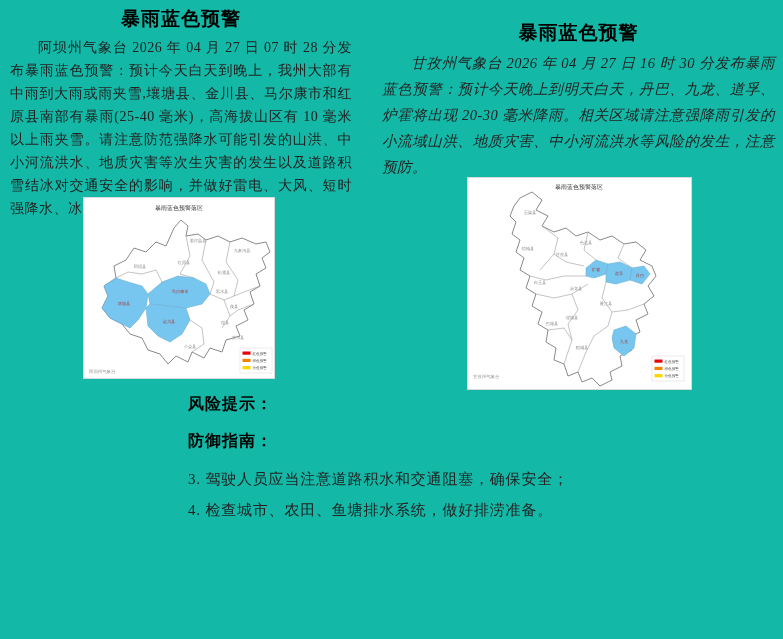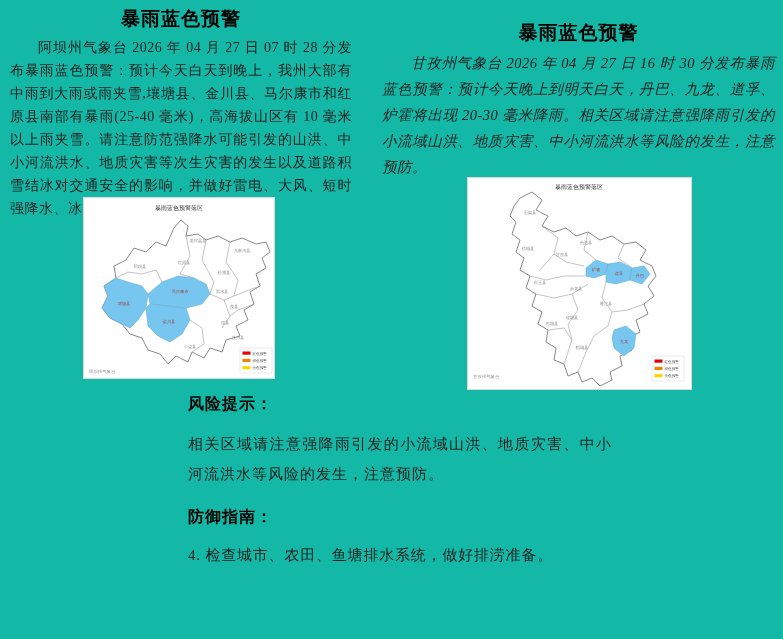--- a/index.html
+++ b/index.html
@@ -128,18 +128,18 @@
         <rect x="2.5" y="18.1" width="8" height="3.2" fill="#ffd500"></rect>
         <text class="legend-label" x="12.5" y="21.1">黄色预警</text>
       </g>
 
       <text class="map-attr" x="5" y="200">甘孜州气象台</text>
     </svg>
   </div>
 
   <div class="bottom">
     <p id="risk-head" class="section-head">风险提示：</p>
-    <p class="section-body">相关区域请注意强降雨引发的小流域山洪、地质灾害、中小河流洪水等风险的发生，注意预防。</p>
     <p id="guide-head" class="section-head">防御指南：</p>
+    <div class="guide-item">3. 驾驶人员应当注意道路积水和交通阻塞，确保安全；</div>
     <div class="guide-item">4. 检查城市、农田、鱼塘排水系统，做好排涝准备。</div>
   </div>
 
 </div>
 
 </body></html>

